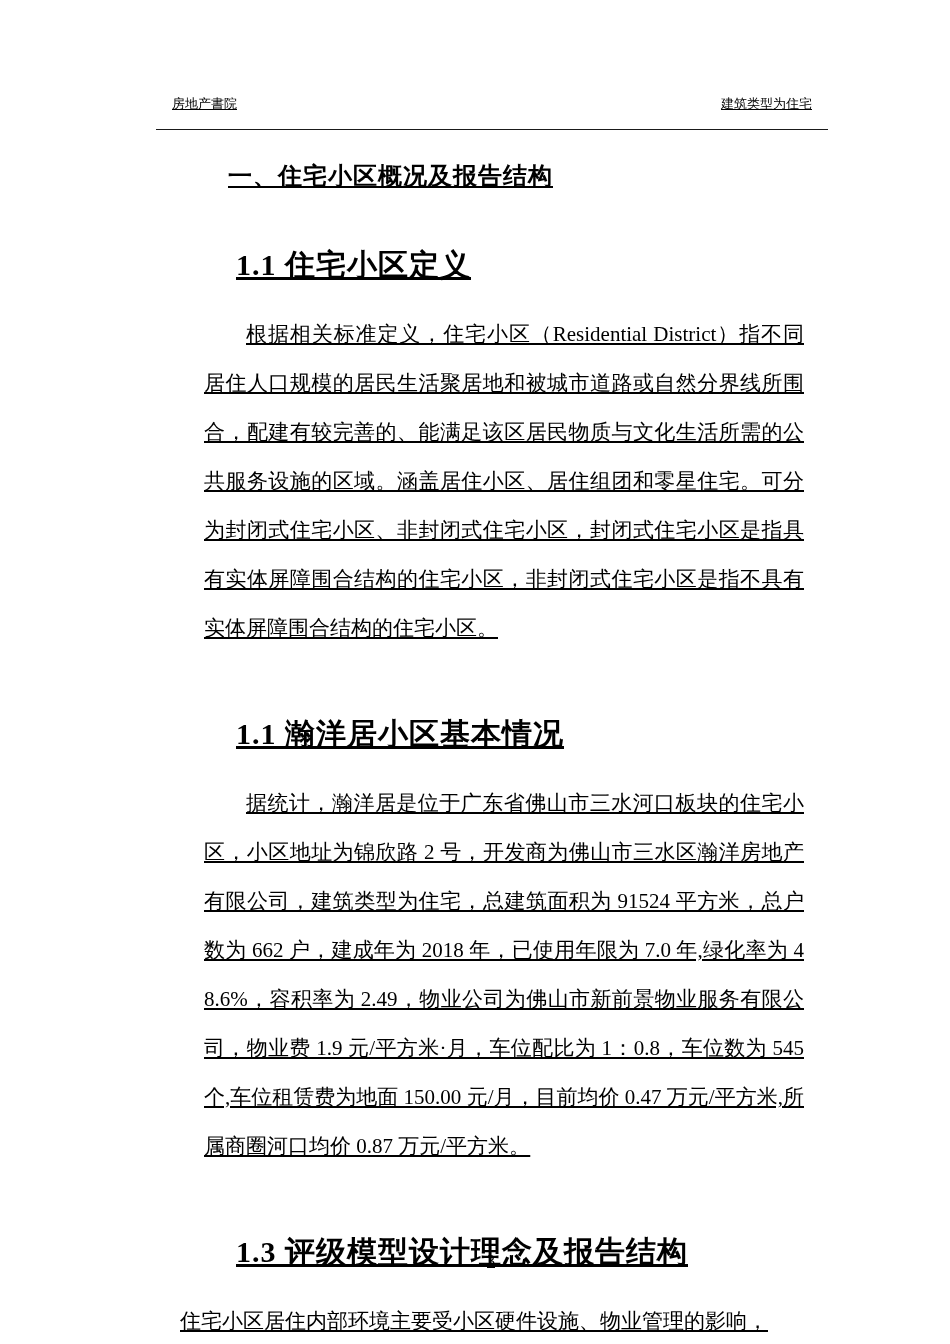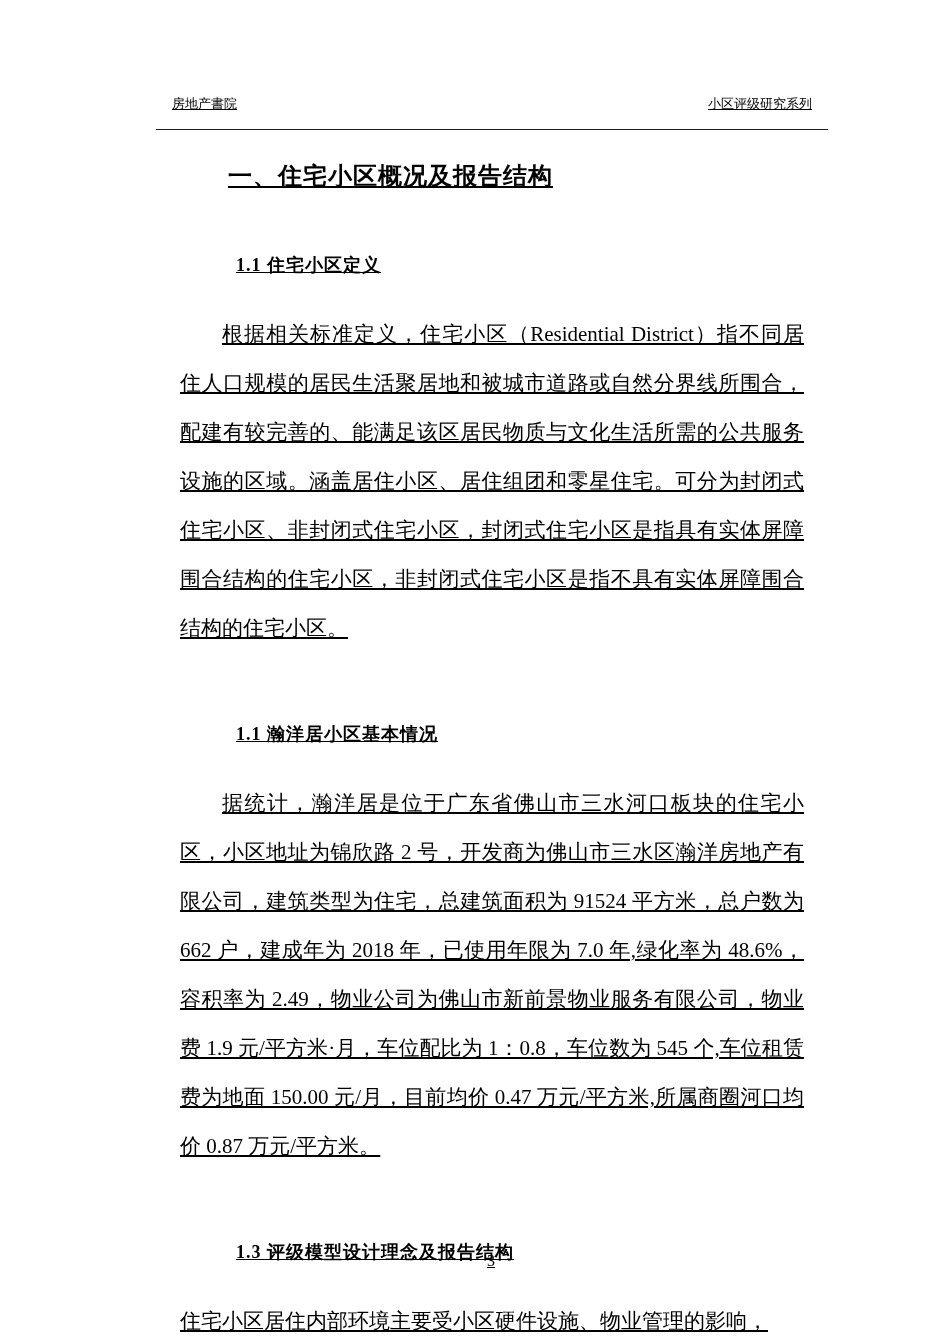--- a/index.html
+++ b/index.html
@@ -35,51 +35,51 @@
   }
   .doc-title {
     margin: 54px 0 0 56px;
     font-size: 24px;
     line-height: 32px;
     font-weight: bold;
     letter-spacing: 1px;
   }
   .sec-heading {
     margin: 34px 0 0 56px;
-    font-size: 18px;
+    font-size: 30px;
     line-height: 30px;
     font-weight: bold;
     letter-spacing: 1px;
   }
   .para {
     margin-top: 14px;
     font-size: 21px;
     line-height: 49px;
     text-align: justify;
     text-justify: inter-ideograph;
     word-break: break-all;
   }
-  .para.indent { text-indent: 2em; }
+  .para.indent { text-indent: 2em; margin-left: 24px; }
   .footer {
     position: absolute;
     left: 0;
     bottom: 82px;
     width: 100%;
     text-align: center;
     font-size: 16px;
   }
 </style>
 </head>
 <body>
 
 <div class="page">
 
   <div class="header">
     <span>房地产書院</span>
-    <span>小区评级研究系列</span>
+    <span>建筑类型为住宅</span>
   </div>
 
   <div class="content">
 
     <div class="doc-title">一、住宅小区概况及报告结构</div>
 
     <div>
       <div class="sec-heading">1.1 住宅小区定义</div>
       <p class="para indent">根据相关标准定义，住宅小区（Residential District）指不同居住人口规模的居民生活聚居地和被城市道路或自然分界线所围合，配建有较完善的、能满足该区居民物质与文化生活所需的公共服务设施的区域。涵盖居住小区、居住组团和零星住宅。可分为封闭式住宅小区、非封闭式住宅小区，封闭式住宅小区是指具有实体屏障围合结构的住宅小区，非封闭式住宅小区是指不具有实体屏障围合结构的住宅小区。</p>
     </div>

